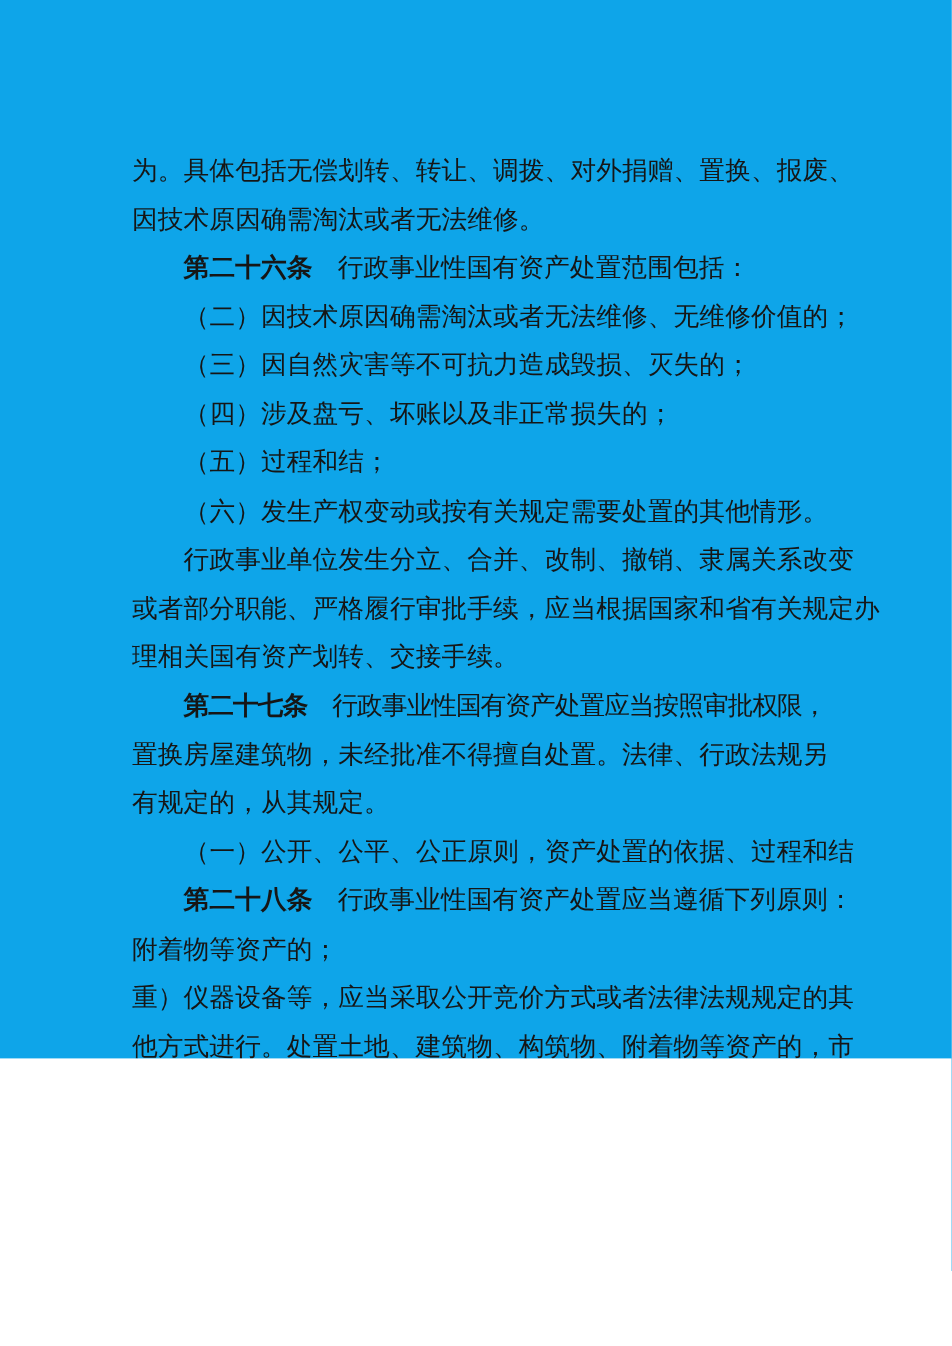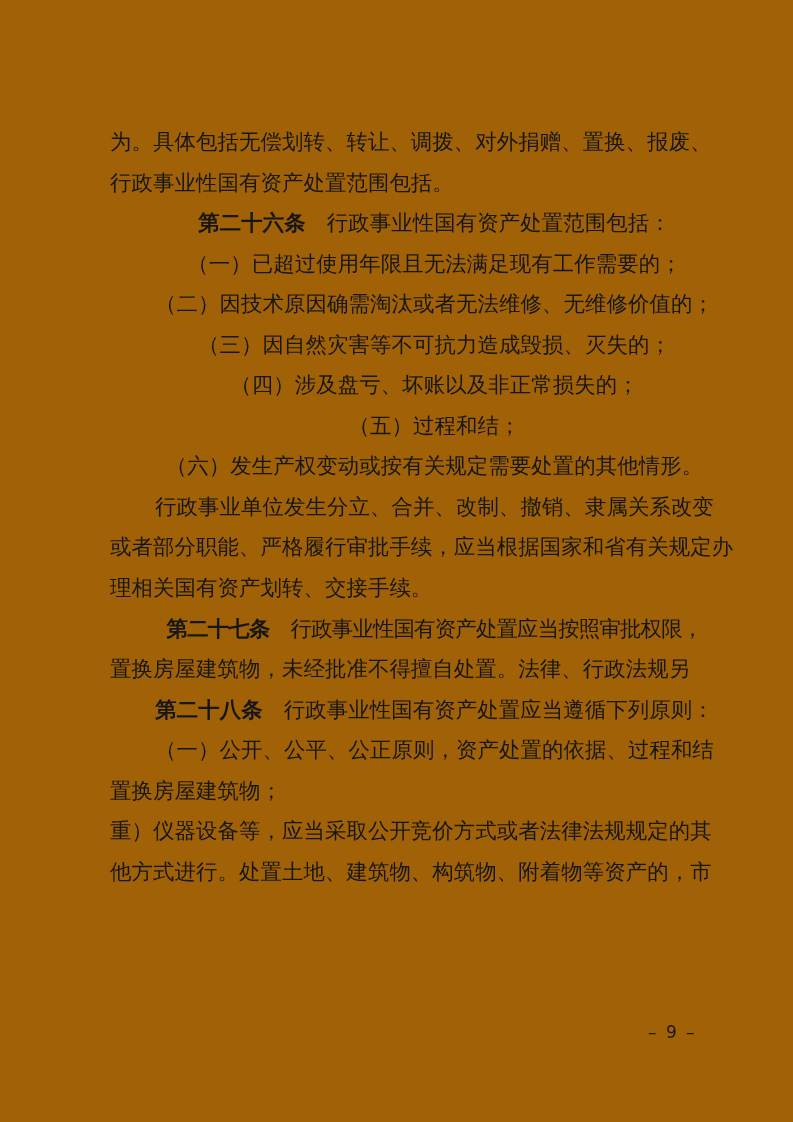--- a/index.html
+++ b/index.html
@@ -4,38 +4,38 @@
 <title>Document Page</title>
 <style>
   html, body { margin: 0; padding: 0; }
   body {
     width: 793px; height: 1122px;
     background: #ffffff;
     font-family: "Liberation Serif", "DejaVu Serif", serif;
   }
   .page {
     position: relative;
-    width: 793px; height: 1122px;
-    background: #a16207;
+    width: 793px; height: 882px;
+    background: #0ea5e9;
     color: #161616;
     overflow: hidden;
   }
   .doc-body {
     position: absolute;
     left: 110px; top: 122px;
     width: 606px;
     font-size: 21.4px;
     line-height: 40.55px;
   }
   .line {
     height: 40.55px;
     white-space: nowrap;
     letter-spacing: 0.1px;
   }
-  .line.indent { padding-left: 43px; text-align: center; }
+  .line.indent { padding-left: 43px; }
   .line.tight  { letter-spacing: -0.8px; }
   .head {
     font-weight: bold;
     font-family: "Liberation Sans", "DejaVu Sans", sans-serif;
     margin-right: 21px;
   }
   .page-number {
     position: absolute;
     top: 1022px; left: 648px;
     font-size: 17px;
@@ -43,33 +43,33 @@
     color: #161616;
     font-family: "DejaVu Sans", "Liberation Sans", sans-serif;
   }
 </style>
 </head>
 <body>
 
 <div class="page">
   <div class="doc-body" id="doc-lines">
       <div class="line">为。具体包括无偿划转、转让、调拨、对外捐赠、置换、报废、</div>
-      <div class="line">行政事业性国有资产处置范围包括。</div>
+      <div class="line">因技术原因确需淘汰或者无法维修。</div>
       <div class="line indent"><span class="head">第二十六条</span><span>行政事业性国有资产处置范围包括：</span></div>
-      <div class="line indent">（一）已超过使用年限且无法满足现有工作需要的；</div>
       <div class="line indent">（二）因技术原因确需淘汰或者无法维修、无维修价值的；</div>
       <div class="line indent">（三）因自然灾害等不可抗力造成毁损、灭失的；</div>
       <div class="line indent">（四）涉及盘亏、坏账以及非正常损失的；</div>
       <div class="line indent">（五）过程和结；</div>
       <div class="line indent">（六）发生产权变动或按有关规定需要处置的其他情形。</div>
       <div class="line indent">行政事业单位发生分立、合并、改制、撤销、隶属关系改变</div>
       <div class="line">或者部分职能、严格履行审批手续，应当根据国家和省有关规定办</div>
       <div class="line">理相关国有资产划转、交接手续。</div>
       <div class="line indent tight"><span class="head">第二十七条</span><span>行政事业性国有资产处置应当按照审批权限，</span></div>
       <div class="line">置换房屋建筑物，未经批准不得擅自处置。法律、行政法规另</div>
+      <div class="line">有规定的，从其规定。</div>
+      <div class="line indent">（一）公开、公平、公正原则，资产处置的依据、过程和结</div>
       <div class="line indent"><span class="head">第二十八条</span><span>行政事业性国有资产处置应当遵循下列原则：</span></div>
-      <div class="line indent">（一）公开、公平、公正原则，资产处置的依据、过程和结</div>
-      <div class="line">置换房屋建筑物；</div>
+      <div class="line">附着物等资产的；</div>
       <div class="line">重）仪器设备等，应当采取公开竞价方式或者法律法规规定的其</div>
       <div class="line">他方式进行。处置土地、建筑物、构筑物、附着物等资产的，市</div>
     </div>
   <div class="page-number">– 9 –</div>
 </div>
 
 </body></html>

